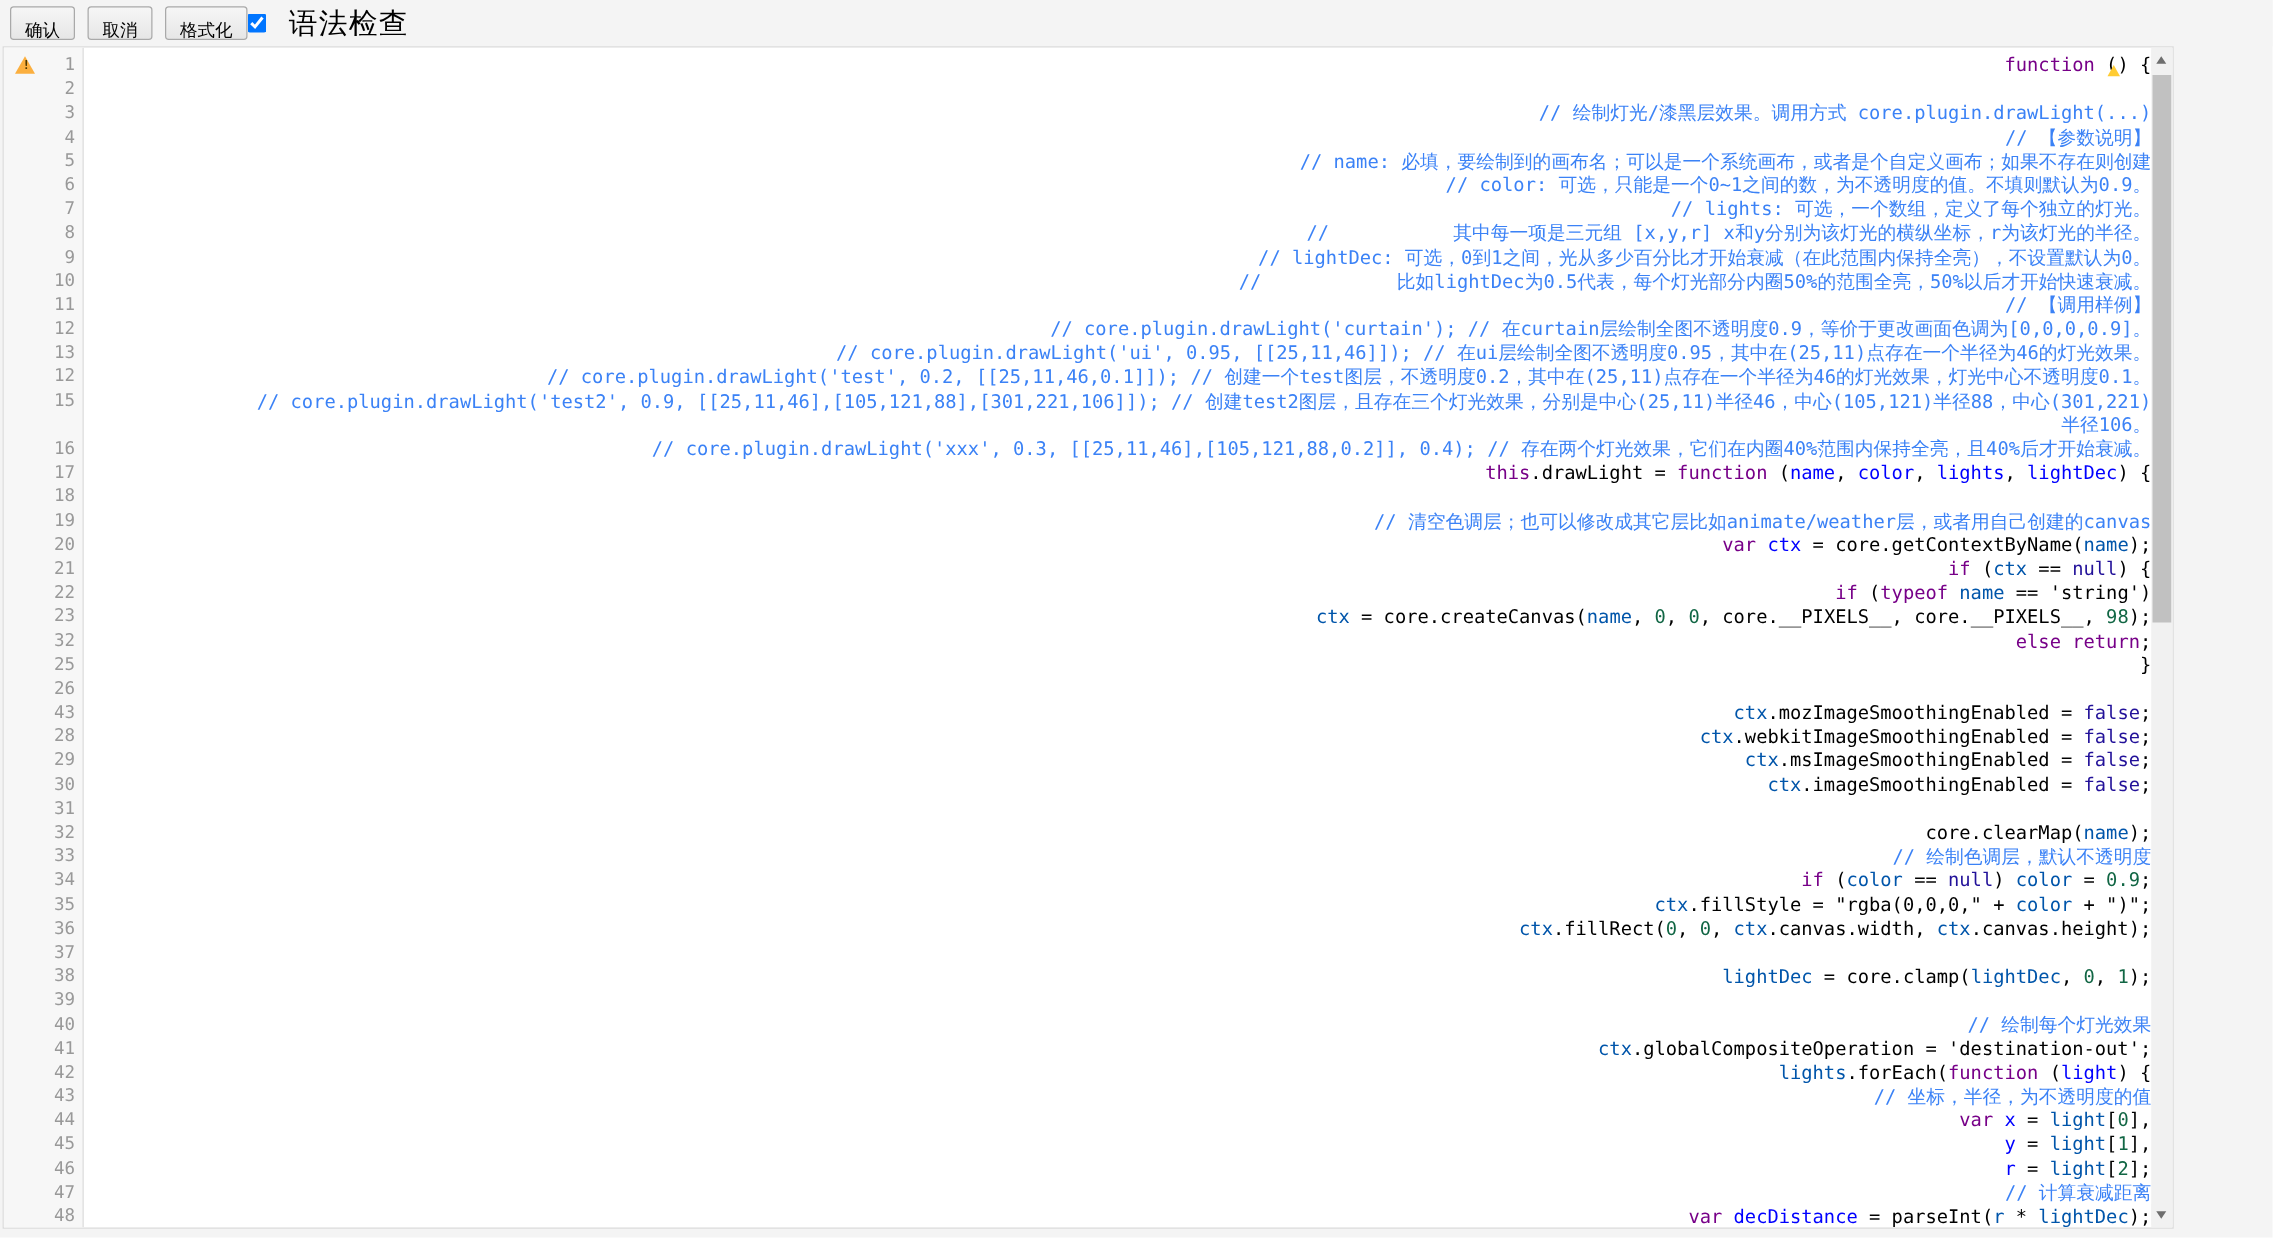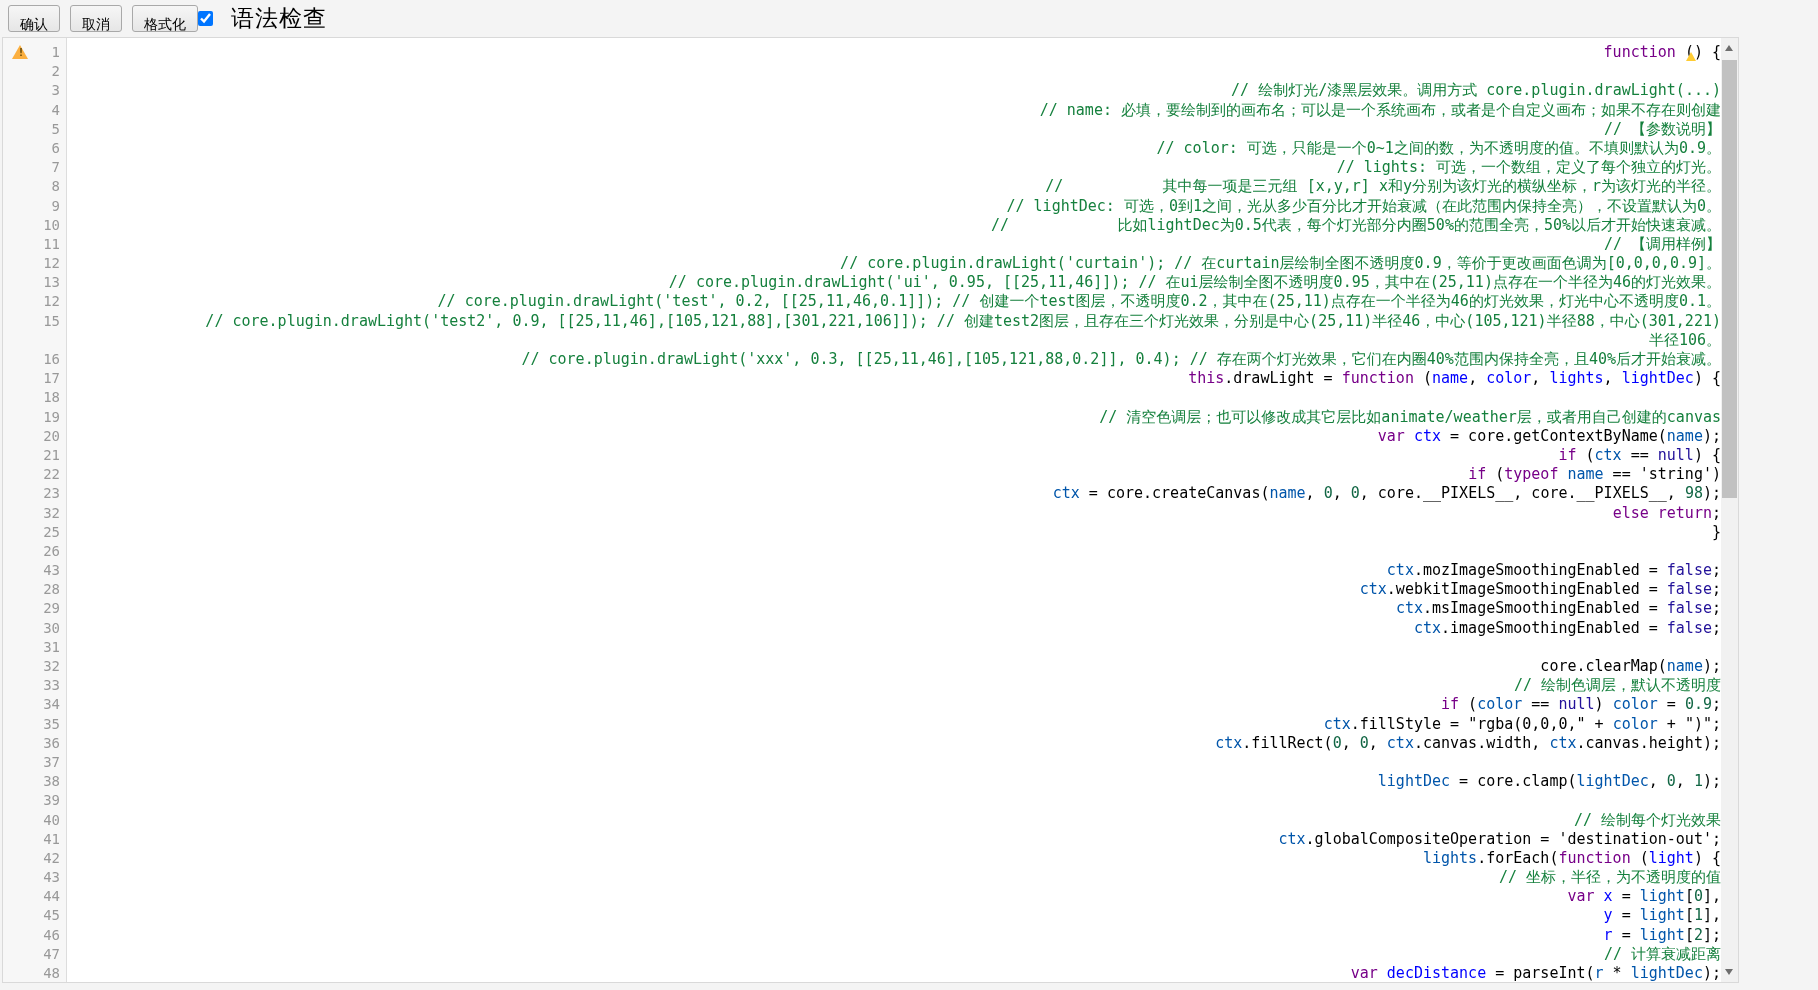--- a/index.html
+++ b/index.html
@@ -46,21 +46,21 @@
   .warn-tri::after{
     content:"!";position:absolute;left:-2px;top:2px;
     font-size:10px;font-weight:bold;color:#4d3800;line-height:12px;
   }
   .cm-code{
     position:absolute;left:65px;top:0;right:17px;bottom:0;
     padding:5px 0 0 5px;box-sizing:border-box;overflow:hidden;
   }
   .cm-row{height:19.2px;white-space:pre;text-align:right;}
   .tk-k{color:#708}      
-  .tk-c{color:#15803d}      
+  .tk-c{color:#3b82f6}      
   .tk-s{color:#000000}      
   .tk-n{color:#164}      
   .tk-d{color:#00f}      
   .tk-v{color:#05a}      
   .tk-a{color:#219}      
   .tk-p{color:#000}      
   .tk-w{color:#000;position:relative;}
   .tk-w::before{
     content:"";position:absolute;left:1px;bottom:0;width:0;height:0;
     border-left:5px solid transparent;border-right:5px solid transparent;
@@ -146,22 +146,22 @@
       <div class="cm-ln">44</div>
       <div class="cm-ln">45</div>
       <div class="cm-ln">46</div>
       <div class="cm-ln">47</div>
       <div class="cm-ln">48</div>
     </div>
   <div class="cm-code" id="code">
       <div class="cm-row"><span class="tk-k">function</span><span class="tk-p"> </span><span class="tk-w">()</span><span class="tk-p"> {</span></div>
       <div class="cm-row"></div>
       <div class="cm-row"><span class="tk-c">    // 绘制灯光/漆黑层效果。调用方式 core.plugin.drawLight(...)</span></div>
+      <div class="cm-row"><span class="tk-c">    // 【参数说明】</span></div>
       <div class="cm-row"><span class="tk-c">    // name: 必填，要绘制到的画布名；可以是一个系统画布，或者是个自定义画布；如果不存在则创建</span></div>
-      <div class="cm-row"><span class="tk-c">    // 【参数说明】</span></div>
       <div class="cm-row"><span class="tk-c">    // color: 可选，只能是一个0~1之间的数，为不透明度的值。不填则默认为0.9。</span></div>
       <div class="cm-row"><span class="tk-c">    // lights: 可选，一个数组，定义了每个独立的灯光。</span></div>
       <div class="cm-row"><span class="tk-c">    //           其中每一项是三元组 [x,y,r] x和y分别为该灯光的横纵坐标，r为该灯光的半径。</span></div>
       <div class="cm-row"><span class="tk-c">    // lightDec: 可选，0到1之间，光从多少百分比才开始衰减（在此范围内保持全亮），不设置默认为0。</span></div>
       <div class="cm-row"><span class="tk-c">    //            比如lightDec为0.5代表，每个灯光部分内圈50%的范围全亮，50%以后才开始快速衰减。</span></div>
       <div class="cm-row"><span class="tk-c">    // 【调用样例】</span></div>
       <div class="cm-row"><span class="tk-c">    // core.plugin.drawLight('curtain'); // 在curtain层绘制全图不透明度0.9，等价于更改画面色调为[0,0,0,0.9]。</span></div>
       <div class="cm-row"><span class="tk-c">    // core.plugin.drawLight('ui', 0.95, [[25,11,46]]); // 在ui层绘制全图不透明度0.95，其中在(25,11)点存在一个半径为46的灯光效果。</span></div>
       <div class="cm-row"><span class="tk-c">    // core.plugin.drawLight('test', 0.2, [[25,11,46,0.1]]); // 创建一个test图层，不透明度0.2，其中在(25,11)点存在一个半径为46的灯光效果，灯光中心不透明度0.1。</span></div>
       <div class="cm-row"><span class="tk-c">    // core.plugin.drawLight('test2', 0.9, [[25,11,46],[105,121,88],[301,221,106]]); // 创建test2图层，且存在三个灯光效果，分别是中心(25,11)半径46，中心(105,121)半径88，中心(301,221)</span></div>

